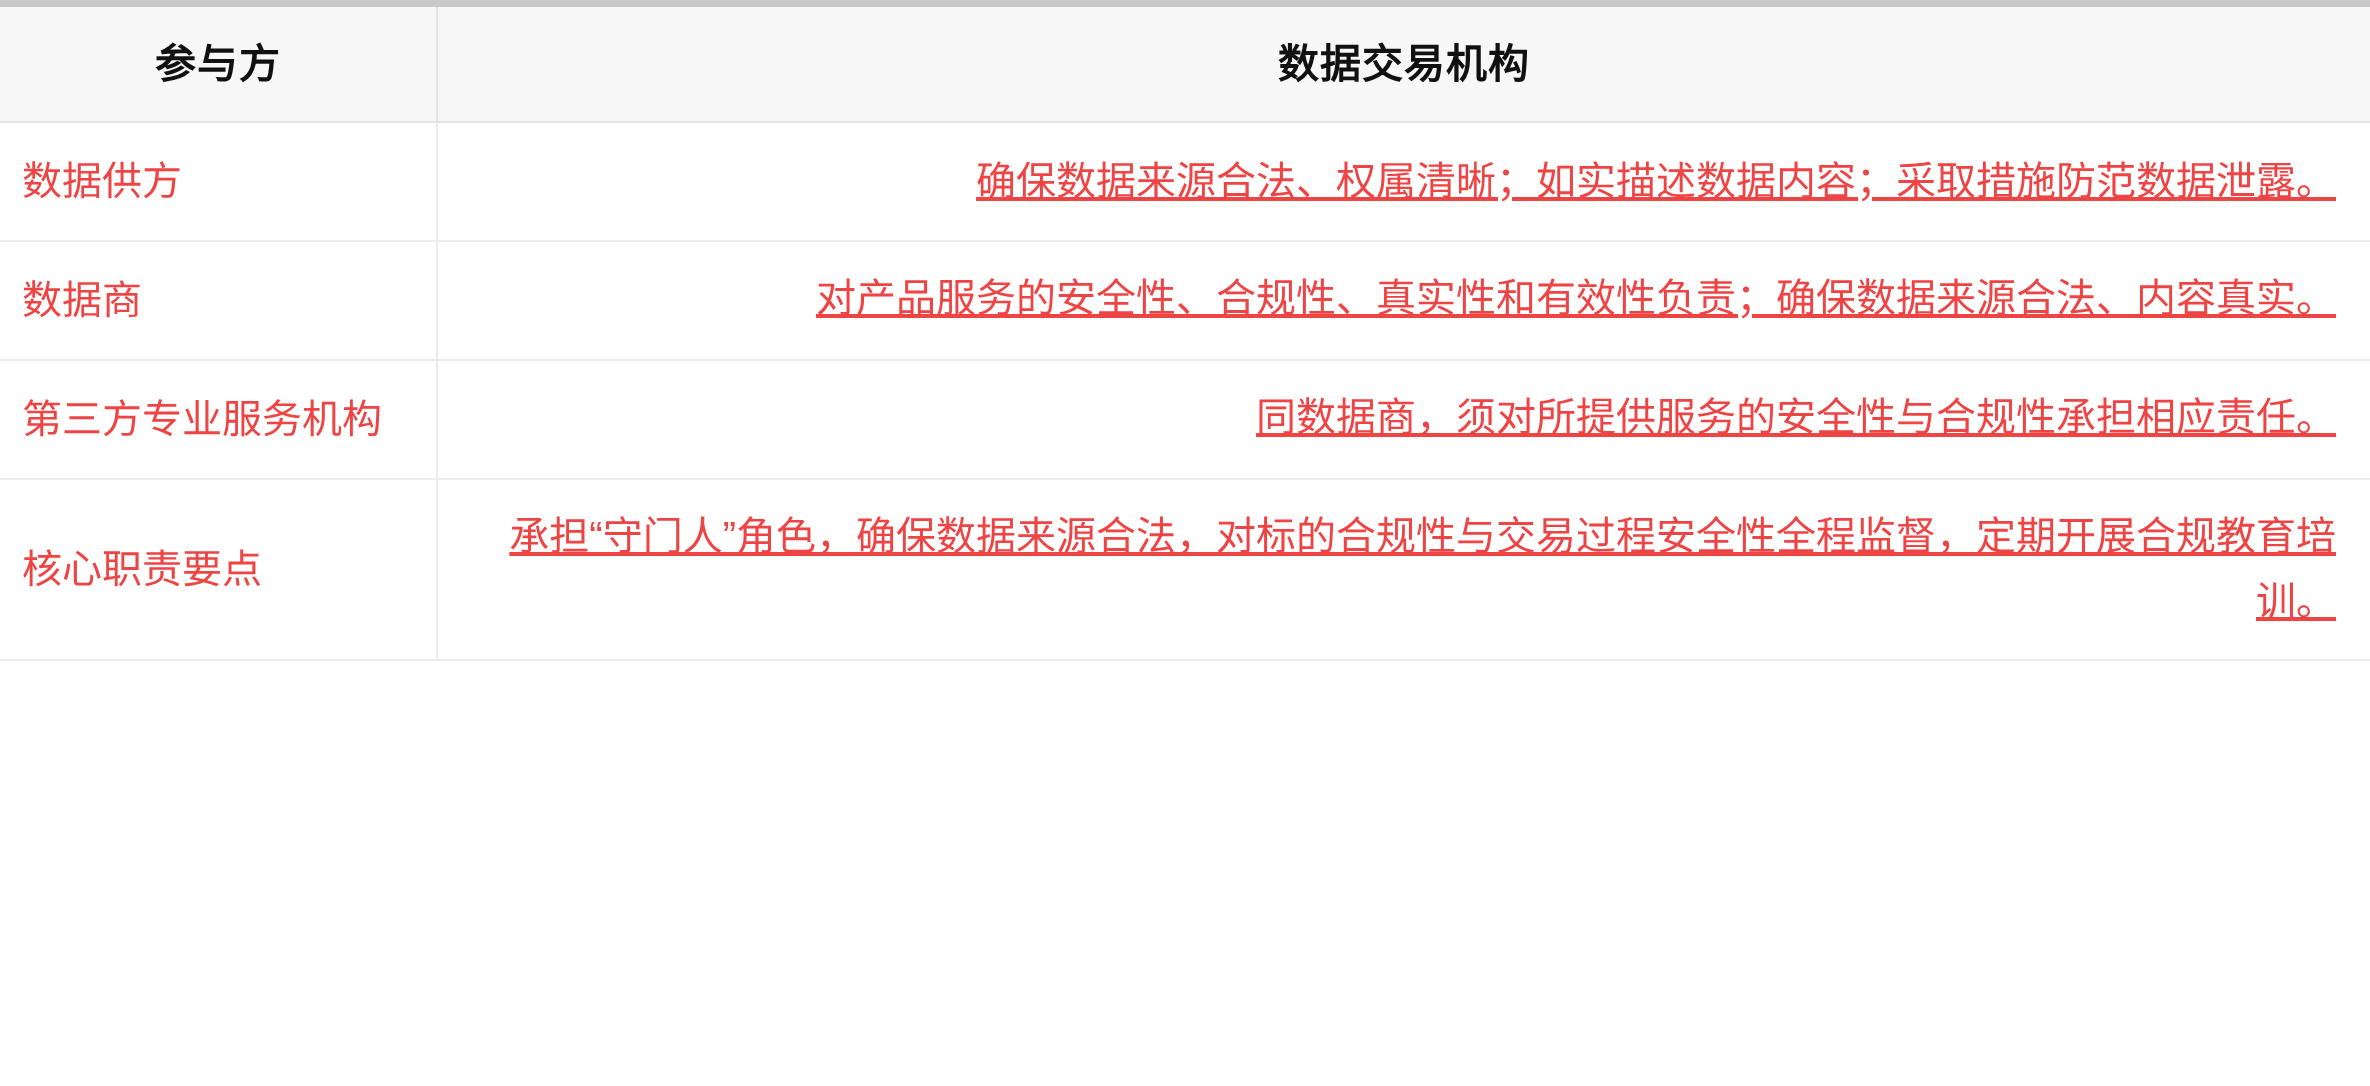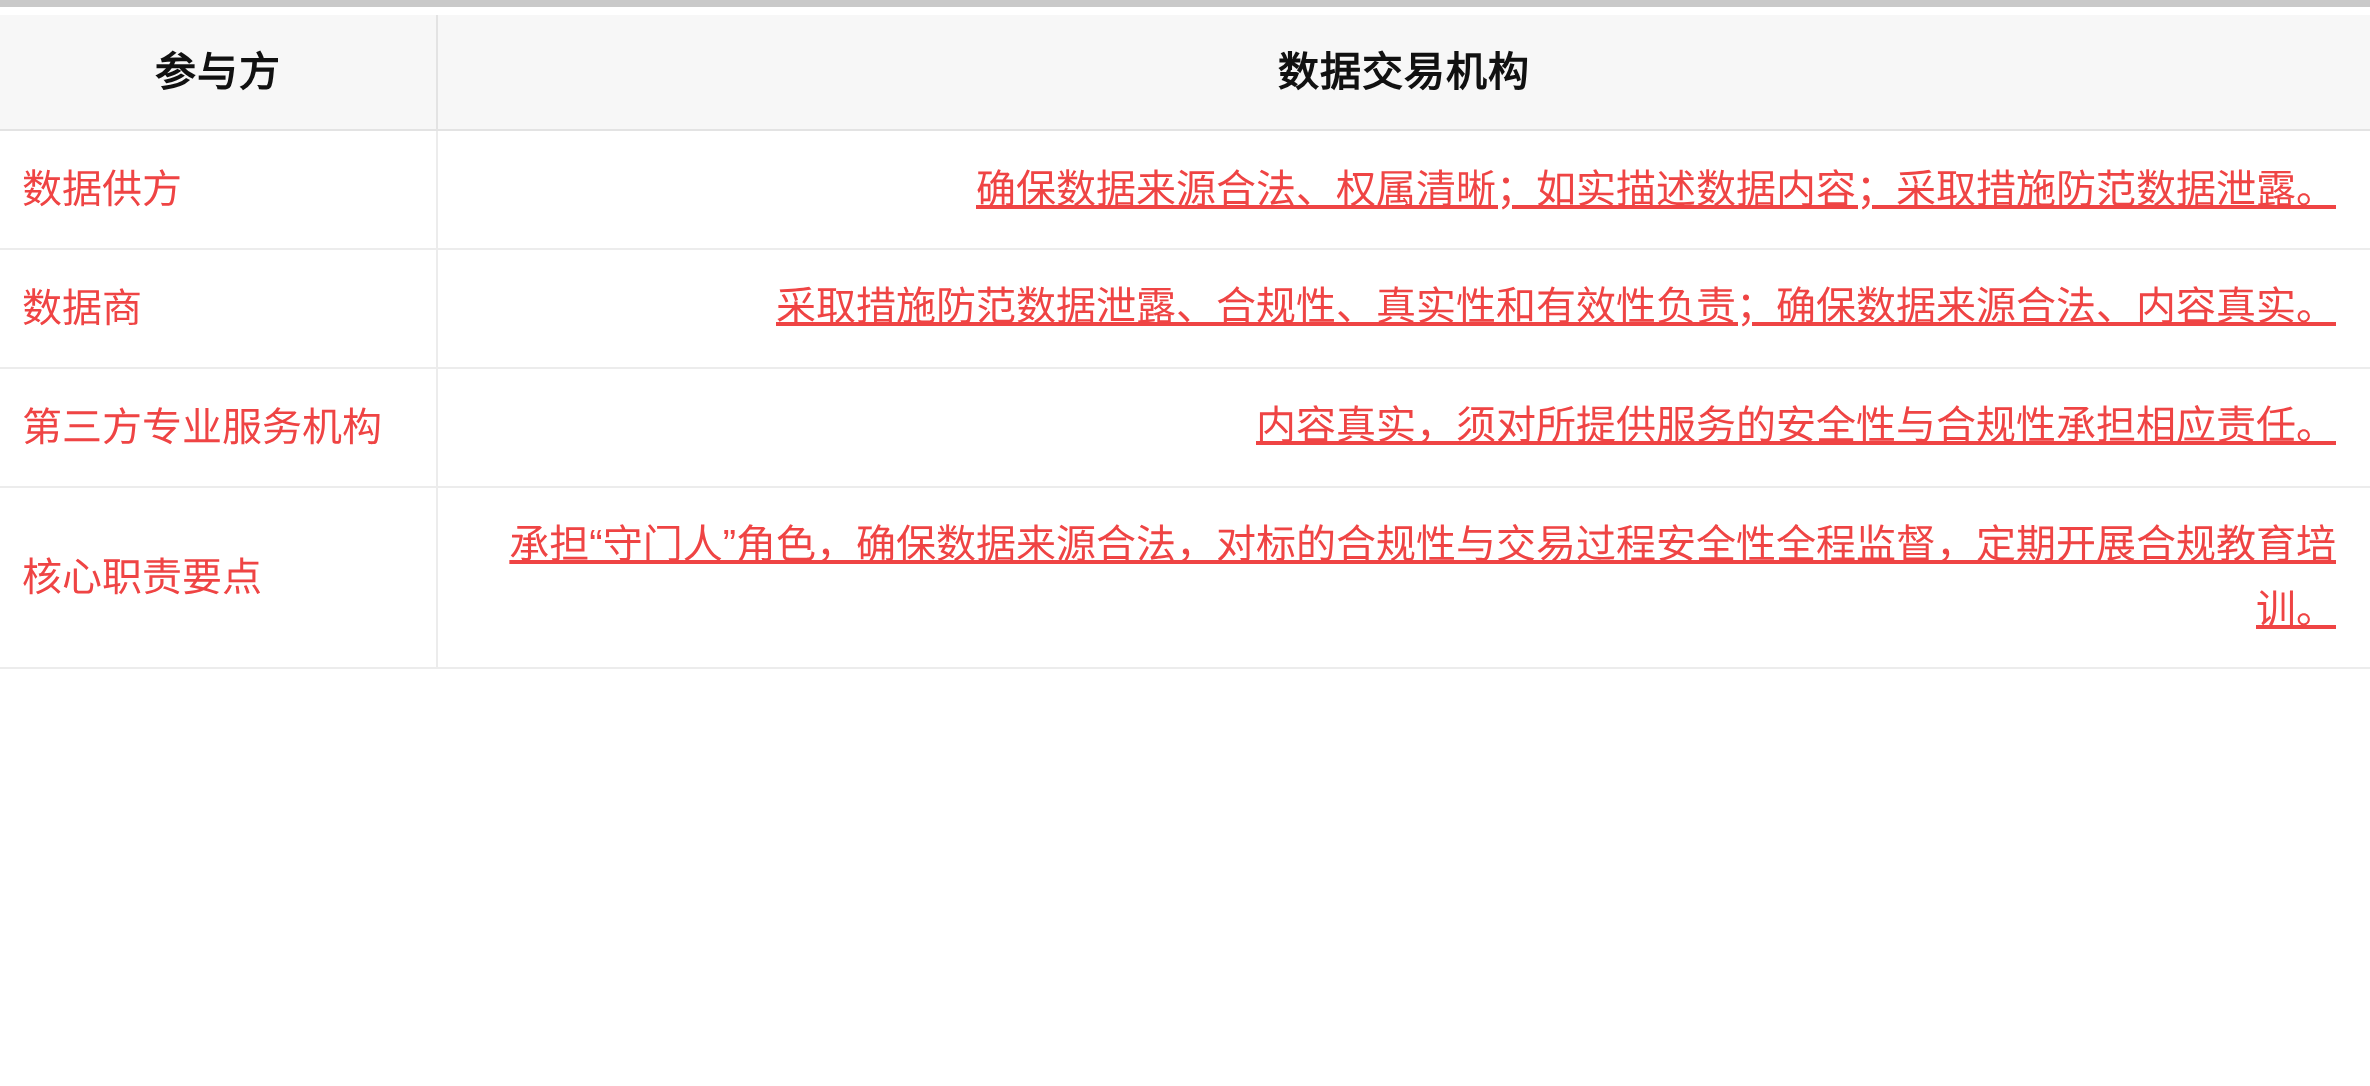--- a/index.html
+++ b/index.html
@@ -23,21 +23,21 @@
   .top-rule {
     position: absolute;
     top: 0;
     left: 0;
     width: 2370px;
     height: 7px;
     background: #c9c9c9;
   }
   .table-wrap {
     position: absolute;
-    top: 15px;
+    top: 7px;
     left: 0;
     width: 2370px;
   }
   table.resp-table {
     border-collapse: collapse;
     table-layout: fixed;
     width: 2370px;
     font-size: 40px;
     line-height: 1.62;
   }
@@ -108,25 +108,25 @@
           <th class="col-duty">数据交易机构</th>
         </tr>
       </thead>
       <tbody>
         <tr class="r1">
           <td class="party">数据供方</td>
           <td class="duty">确保数据来源合法、权属清晰；如实描述数据内容；采取措施防范数据泄露。</td>
         </tr>
         <tr class="r3">
           <td class="party">数据商</td>
-          <td class="duty">采取措施防范数据泄露、合规性、真实性和有效性负责；确保数据来源合法、内容真实。</td>
+          <td class="duty">对产品服务的安全性、合规性、真实性和有效性负责；确保数据来源合法、内容真实。</td>
         </tr>
         <tr class="r4">
           <td class="party justify-spread">第三方专业服务机构</td>
-          <td class="duty">内容真实，须对所提供服务的安全性与合规性承担相应责任。</td>
+          <td class="duty">同数据商，须对所提供服务的安全性与合规性承担相应责任。</td>
         </tr>
         <tr class="r5">
           <td class="party">核心职责要点</td>
           <td class="duty">承担“守门人”角色，确保数据来源合法，对标的合规性与交易过程安全性全程监督，定期开展合规教育培训。</td>
         </tr>
       </tbody>
     </table>
   </div>
 
 </div>

